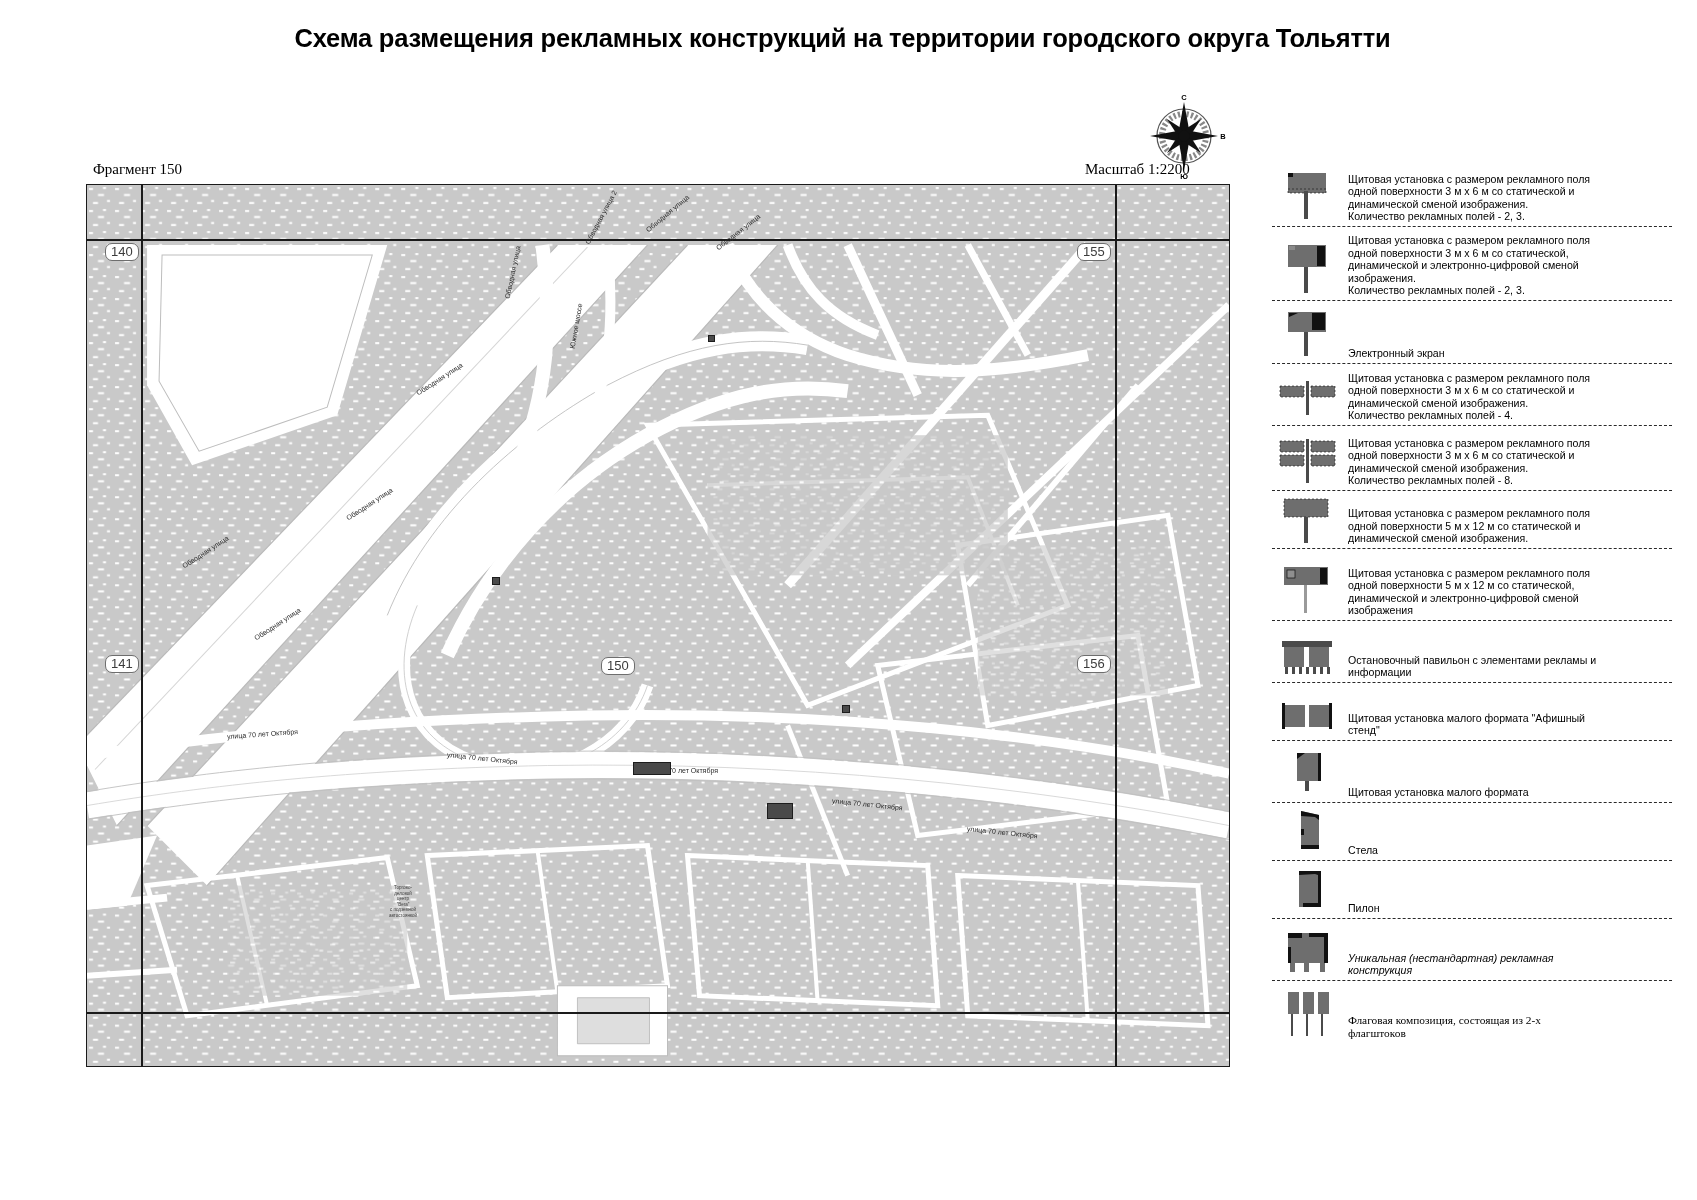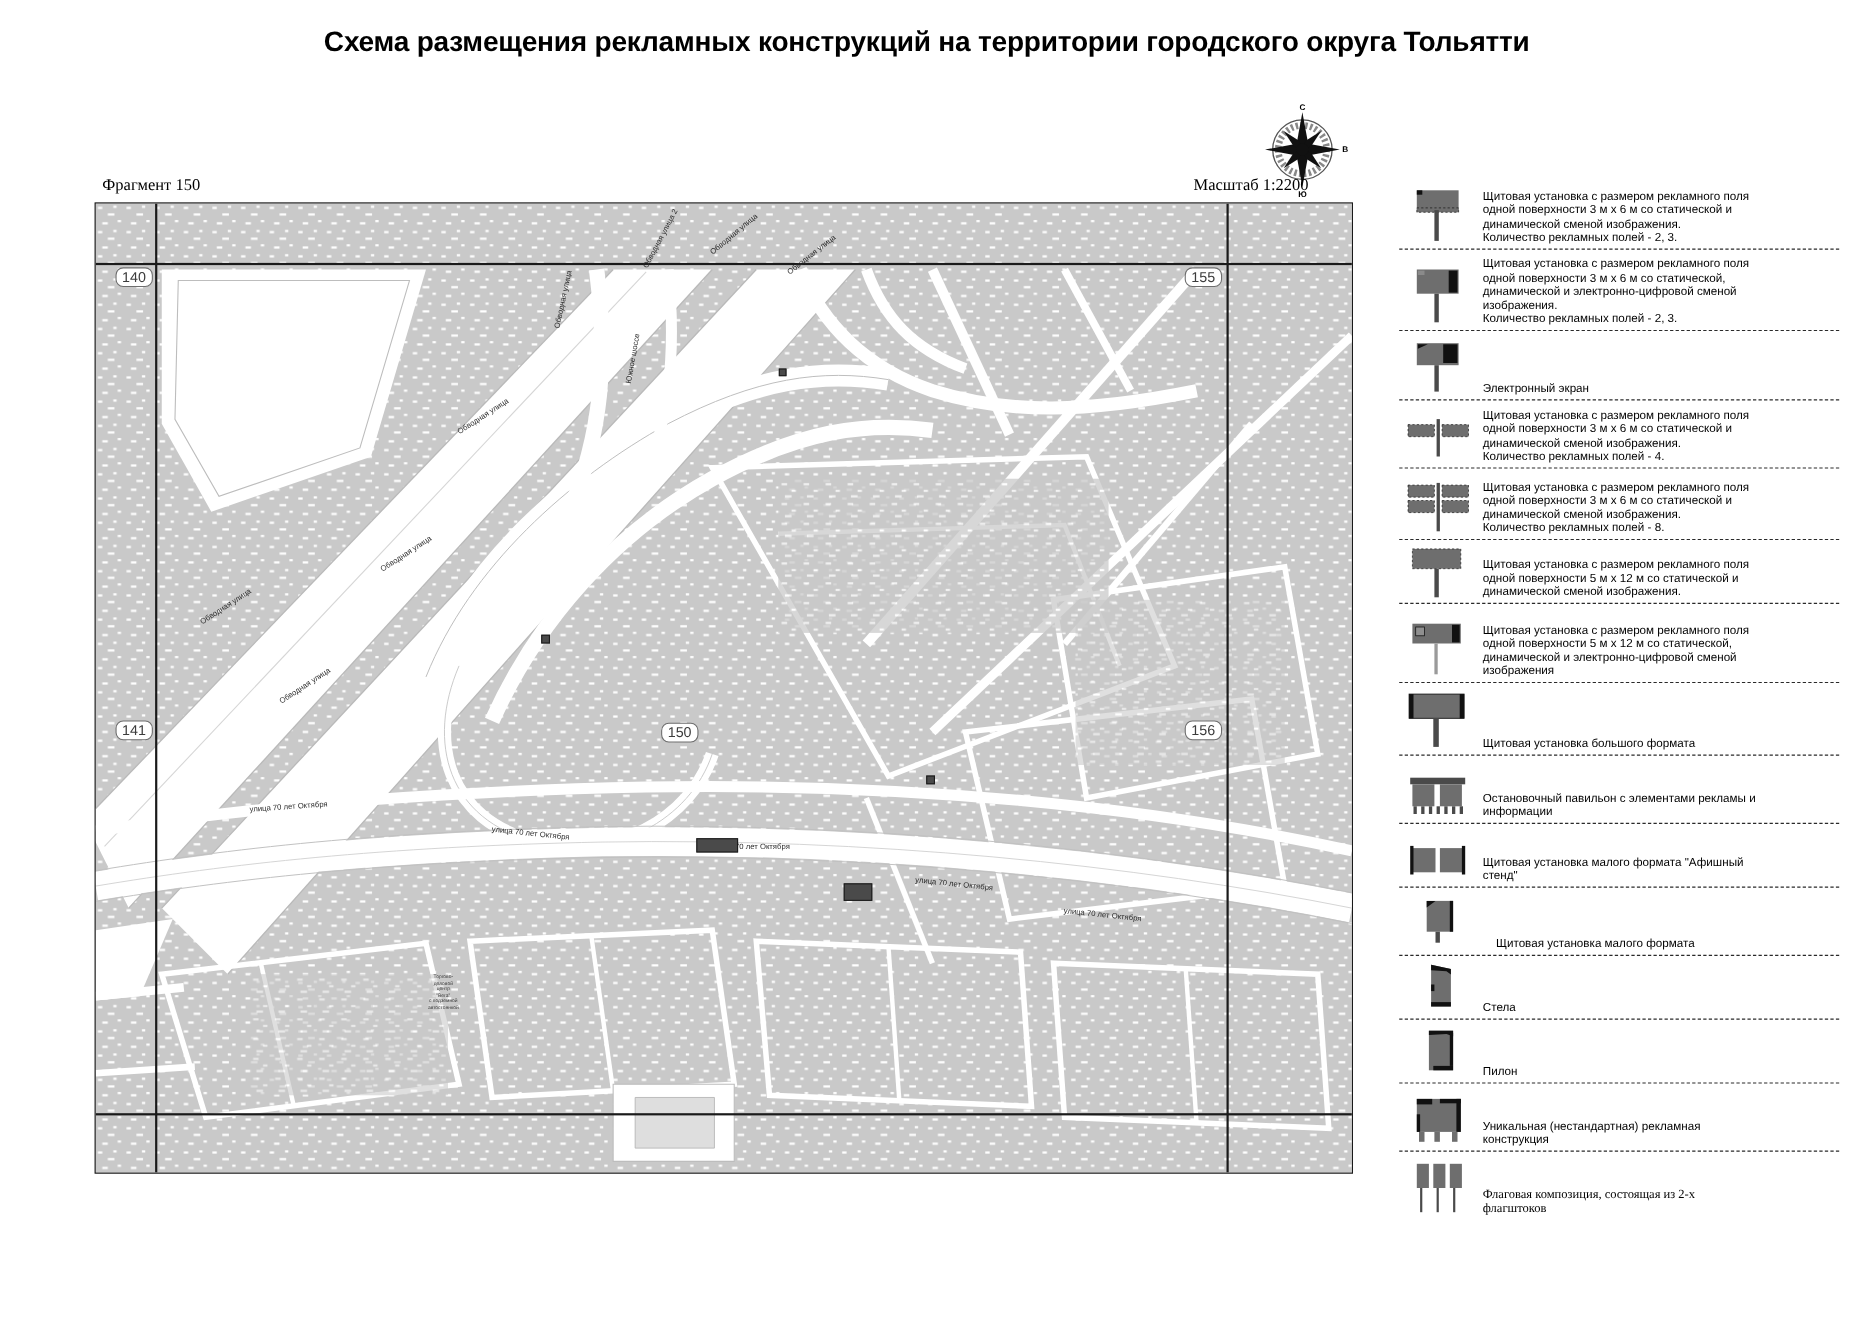--- a/index.html
+++ b/index.html
@@ -418,31 +418,20 @@
         <rect x="8" y="9" width="8" height="8" fill="#8f8f8f" stroke="#111" stroke-width="0.7"></rect>
         <rect x="25" y="24" width="3" height="28" fill="#9a9a9a"></rect>
       </svg>
     </div>
     <div class="legend-text">Щитовая установка с размером рекламного поля
 одной поверхности 5 м х 12 м со статической,
 динамической и электронно-цифровой сменой
 изображения</div>
   </div>
 
-  <div class="legend-row" style="height:66px;">
-    <div class="legend-icon">
-      <svg width="62" height="58" viewBox="0 0 62 58">
-        <rect x="3" y="6" width="50" height="22" fill="#6e6e6e" stroke="#111" stroke-width="0.8"></rect>
-        <rect x="3" y="6" width="4" height="22" fill="#111"></rect>
-        <rect x="49" y="6" width="4" height="22" fill="#111"></rect>
-        <rect x="25" y="28" width="5" height="26" fill="#4a4a4a"></rect>
-      </svg>
-    </div>
-    <div class="legend-text">Щитовая установка большого формата</div>
-  </div>
 
   <div class="legend-row" style="height:62px;">
     <div class="legend-icon">
       <svg width="62" height="48" viewBox="0 0 62 48">
         <rect x="4" y="10" width="50" height="6" fill="#4a4a4a"></rect>
         <rect x="6" y="16" width="20" height="20" fill="#6e6e6e"></rect>
         <rect x="31" y="16" width="20" height="20" fill="#6e6e6e"></rect>
         <g fill="#4a4a4a">
           <rect x="7" y="36" width="3" height="7"></rect>
           <rect x="14" y="36" width="3" height="7"></rect>
@@ -464,21 +453,21 @@
         <rect x="6" y="8" width="21" height="22" fill="#6e6e6e"></rect>
         <rect x="31" y="8" width="21" height="22" fill="#6e6e6e"></rect>
         <rect x="4" y="6" width="3" height="26" fill="#111"></rect>
         <rect x="51" y="6" width="3" height="26" fill="#111"></rect>
       </svg>
     </div>
     <div class="legend-text">Щитовая установка малого формата "Афишный
 стенд"</div>
   </div>
 
-  <div class="legend-row" style="height:62px;gap:12px;">
+  <div class="legend-row" style="height:62px;">
     <div class="legend-icon">
       <svg width="60" height="52" viewBox="0 0 60 52">
         <rect x="18" y="6" width="24" height="28" fill="#6e6e6e"></rect>
         <polygon points="18,6 26,6 18,12" fill="#111"></polygon>
         <rect x="39" y="6" width="3" height="28" fill="#111"></rect>
         <rect x="26" y="34" width="4" height="10" fill="#4a4a4a"></rect>
       </svg>
     </div>
     <div class="legend-text">Щитовая установка малого формата</div>
   </div>
@@ -500,21 +489,21 @@
       <svg width="60" height="52" viewBox="0 0 60 52">
         <rect x="20" y="8" width="22" height="36" fill="#6e6e6e"></rect>
         <polygon points="20,8 42,8 42,13 36,11 20,12" fill="#111"></polygon>
         <rect x="39" y="10" width="3" height="30" fill="#111"></rect>
         <rect x="24" y="40" width="18" height="4" fill="#111"></rect>
       </svg>
     </div>
     <div class="legend-text">Пилон</div>
   </div>
 
-  <div class="legend-row" style="height:62px;">
+  <div class="legend-row" style="height:62px;font-style:italic;">
     <div class="legend-icon">
       <svg width="62" height="52" viewBox="0 0 62 52">
         <rect x="10" y="8" width="40" height="30" fill="#6e6e6e"></rect>
         <rect x="10" y="8" width="14" height="5" fill="#111"></rect>
         <rect x="31" y="8" width="19" height="4" fill="#111"></rect>
         <rect x="46" y="8" width="4" height="30" fill="#111"></rect>
         <rect x="10" y="22" width="3" height="16" fill="#111"></rect>
         <rect x="12" y="38" width="5" height="9" fill="#6e6e6e"></rect>
         <rect x="26" y="38" width="5" height="9" fill="#6e6e6e"></rect>
         <rect x="42" y="38" width="5" height="9" fill="#6e6e6e"></rect>

